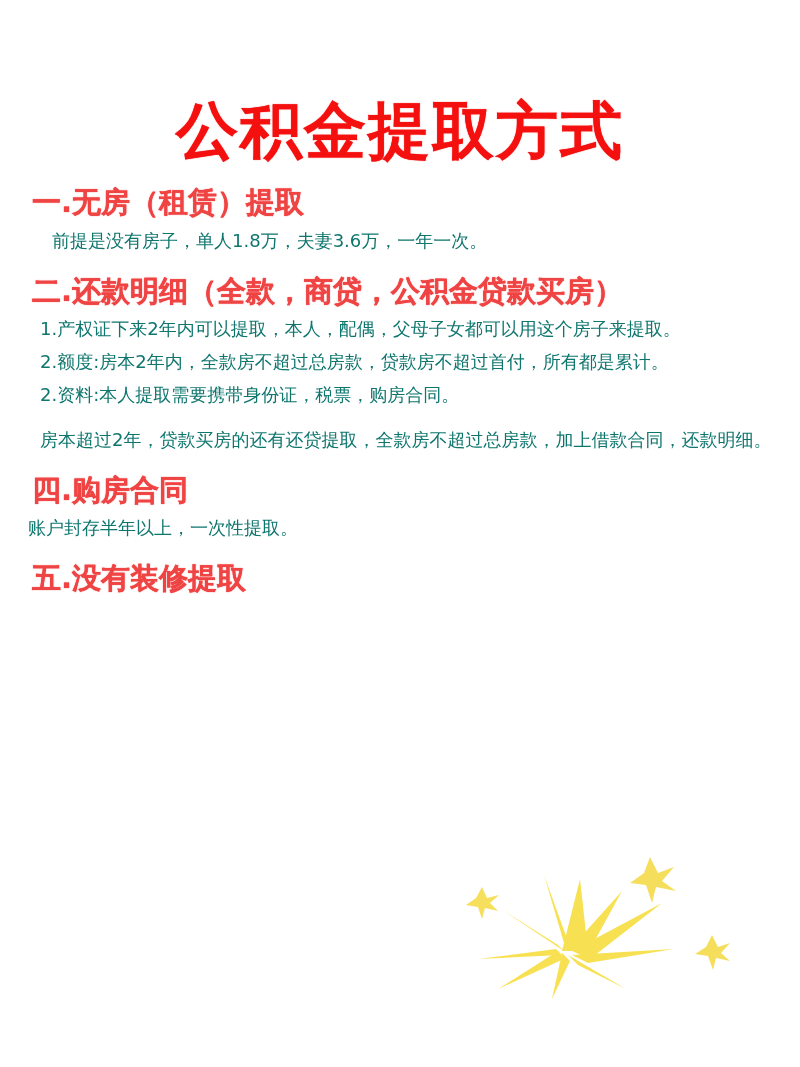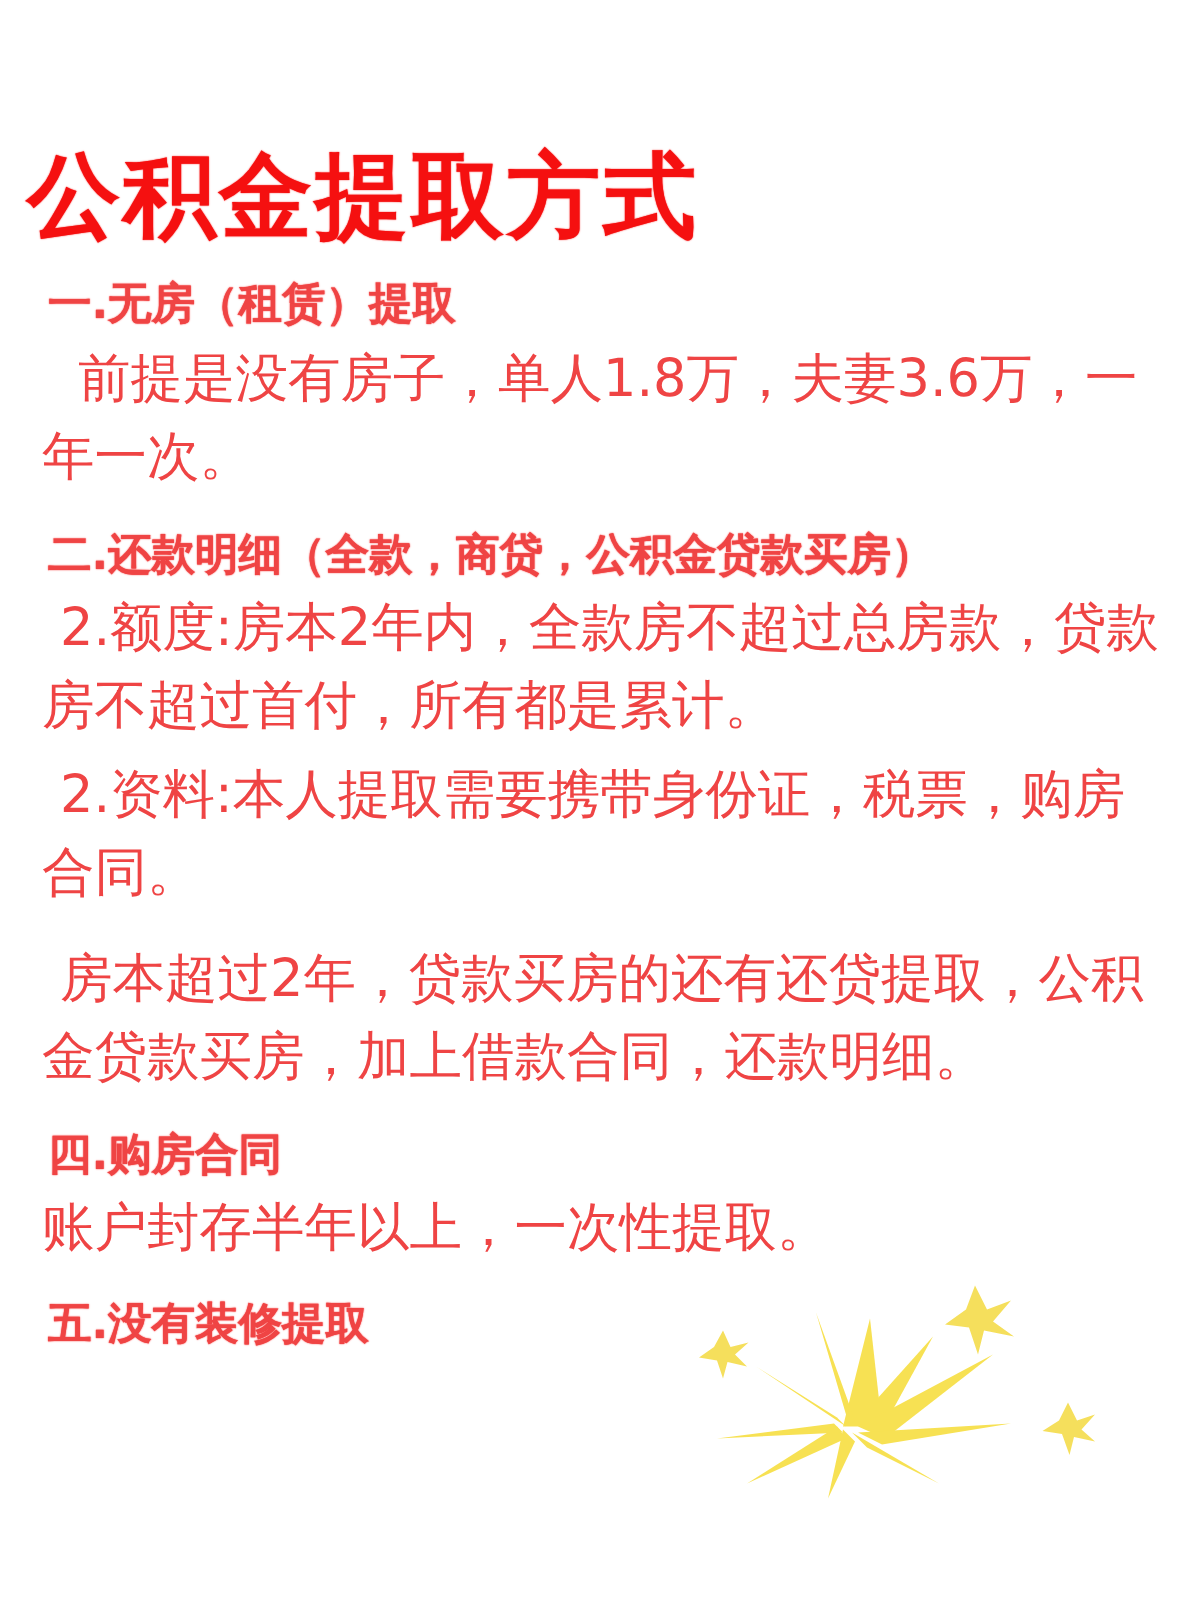--- a/index.html
+++ b/index.html
@@ -17,21 +17,21 @@
 
   .page {
     position: relative;
     width: 800px;
     height: 1067px;
     box-sizing: border-box;
     padding: 0 18px;
   }
 
   .title {
-    text-align: left;
+    text-align: center;
     color: #f51010;
     font-size: 62px;
     font-weight: bold;
     letter-spacing: 2px;
     margin: 0;
     padding-top: 96px;
     line-height: 1.12;
     text-shadow: 0 0 1px #f51010;
   }
 
@@ -46,22 +46,22 @@
     line-height: 1.35;
     margin: 0 0 4px 14px;
     text-shadow: 0 0 1px #f51010;
   }
 
   .heading.h-first {
     margin-top: 0;
   }
 
   .para {
-    color: #ef4444;
-    font-size: 35px;
+    color: #0f766e;
+    font-size: 18px;
     line-height: 1.5;
     margin: 0 0 6px 0;
     padding: 0 6px 0 10px;
     text-align: left;
   }
 
   .para.indent {
     text-indent: 24px;
   }
 
@@ -86,26 +86,27 @@
 
   <h1 class="title">公积金提取方式</h1>
 
   <div class="section">
     <div class="heading h-first">一.无房（租赁）提取</div>
     <p class="para indent">前提是没有房子，单人1.8万，夫妻3.6万，一年一次。</p>
   </div>
 
   <div class="section">
     <div class="heading">二.还款明细（全款，商贷，公积金贷款买房）</div>
+    <p class="para indent-sm">1.产权证下来2年内可以提取，本人，配偶，父母子女都可以用这个房子来提取。</p>
     <p class="para indent-sm">2.额度:房本2年内，全款房不超过总房款，贷款房不超过首付，所有都是累计。</p>
     <p class="para indent-sm">2.资料:本人提取需要携带身份证，税票，购房合同。</p>
   </div>
 
   <div class="section">
-    <p class="para indent-sm">房本超过2年，贷款买房的还有还贷提取，公积金贷款买房，加上借款合同，还款明细。</p>
+    <p class="para indent-sm">房本超过2年，贷款买房的还有还贷提取，全款房不超过总房款，加上借款合同，还款明细。</p>
   </div>
 
   <div class="section">
     <div class="heading">四.购房合同</div>
     <p class="para">账户封存半年以上，一次性提取。</p>
   </div>
 
   <div class="section">
     <div class="heading">五.没有装修提取</div>
   </div>

